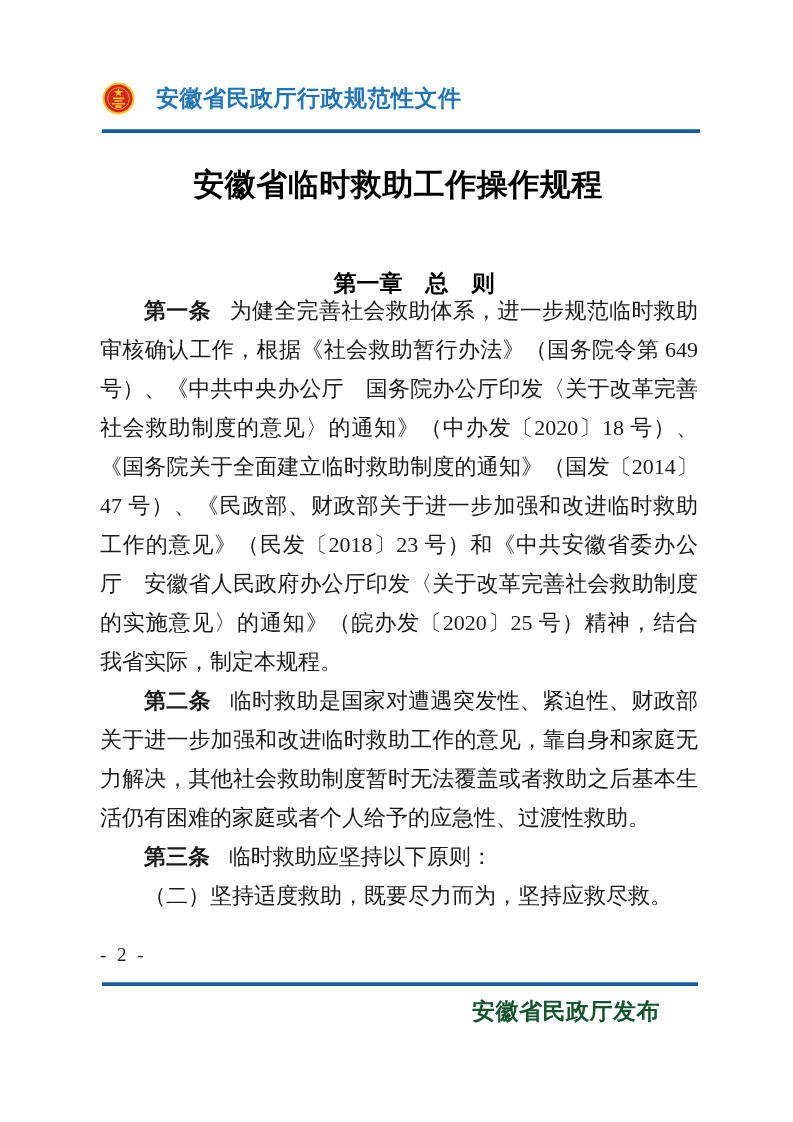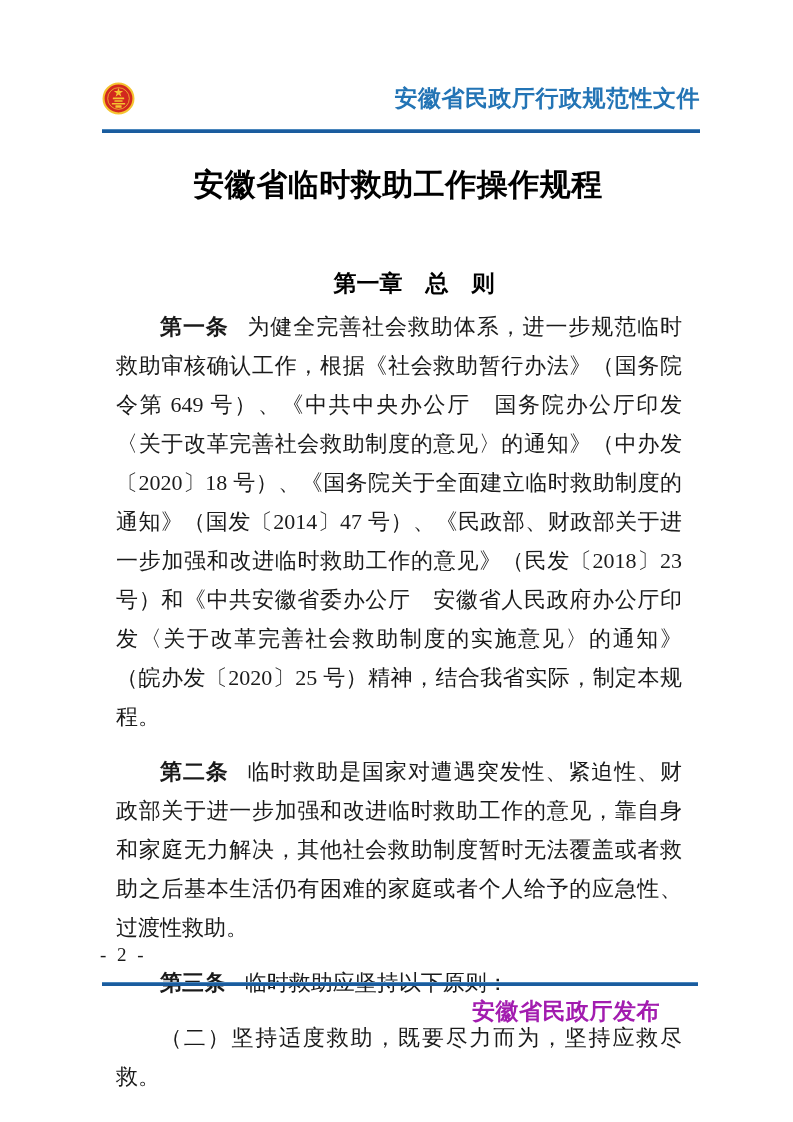--- a/index.html
+++ b/index.html
@@ -16,21 +16,20 @@
 
   
   .doc-header {
     position: absolute;
     top: 82px;
     left: 102px;
     width: 598px;
     display: flex;
     align-items: center;
     gap: 21px;
-    justify-content: space-between;
   }
   .emblem {
     width: 33px;
     height: 33px;
     display: inline-block;
     flex: 0 0 auto;
   }
   .header-title {
     font-family: "Liberation Sans", "DejaVu Sans", sans-serif;
     font-size: 23px;
@@ -79,21 +78,21 @@
   .doc-body {
     position: absolute;
     top: 291px;
     left: 100px;
     width: 598px;
     font-size: 22px;
     line-height: 39px;
     text-align: justify;
   }
   .doc-body p {
-    margin: 16px;
+    margin: 0;
     text-indent: 2em;
   }
   .lead {
     font-weight: bold;
     margin-right: 0.85em;
   }
   .lead:empty { margin-right: 0; }
 
   
   .page-number {
@@ -113,21 +112,21 @@
     background: #1a5c9e;
     border-top: 1px solid #4a86bd;
   }
   .publisher {
     position: absolute;
     top: 996px;
     right: 133px;
     font-family: "Liberation Sans", "DejaVu Sans", sans-serif;
     font-size: 23px;
     font-weight: bold;
-    color: #a21caf;
+    color: #14532d;
     letter-spacing: 0.5px;
   }
 </style>
 </head>
 <body>
 
 <div class="doc-header">
   <span class="emblem">
     <svg viewBox="0 0 64 64" width="33" height="33" aria-hidden="true">
       <circle cx="32" cy="32" r="29" fill="#d2281e"></circle>

